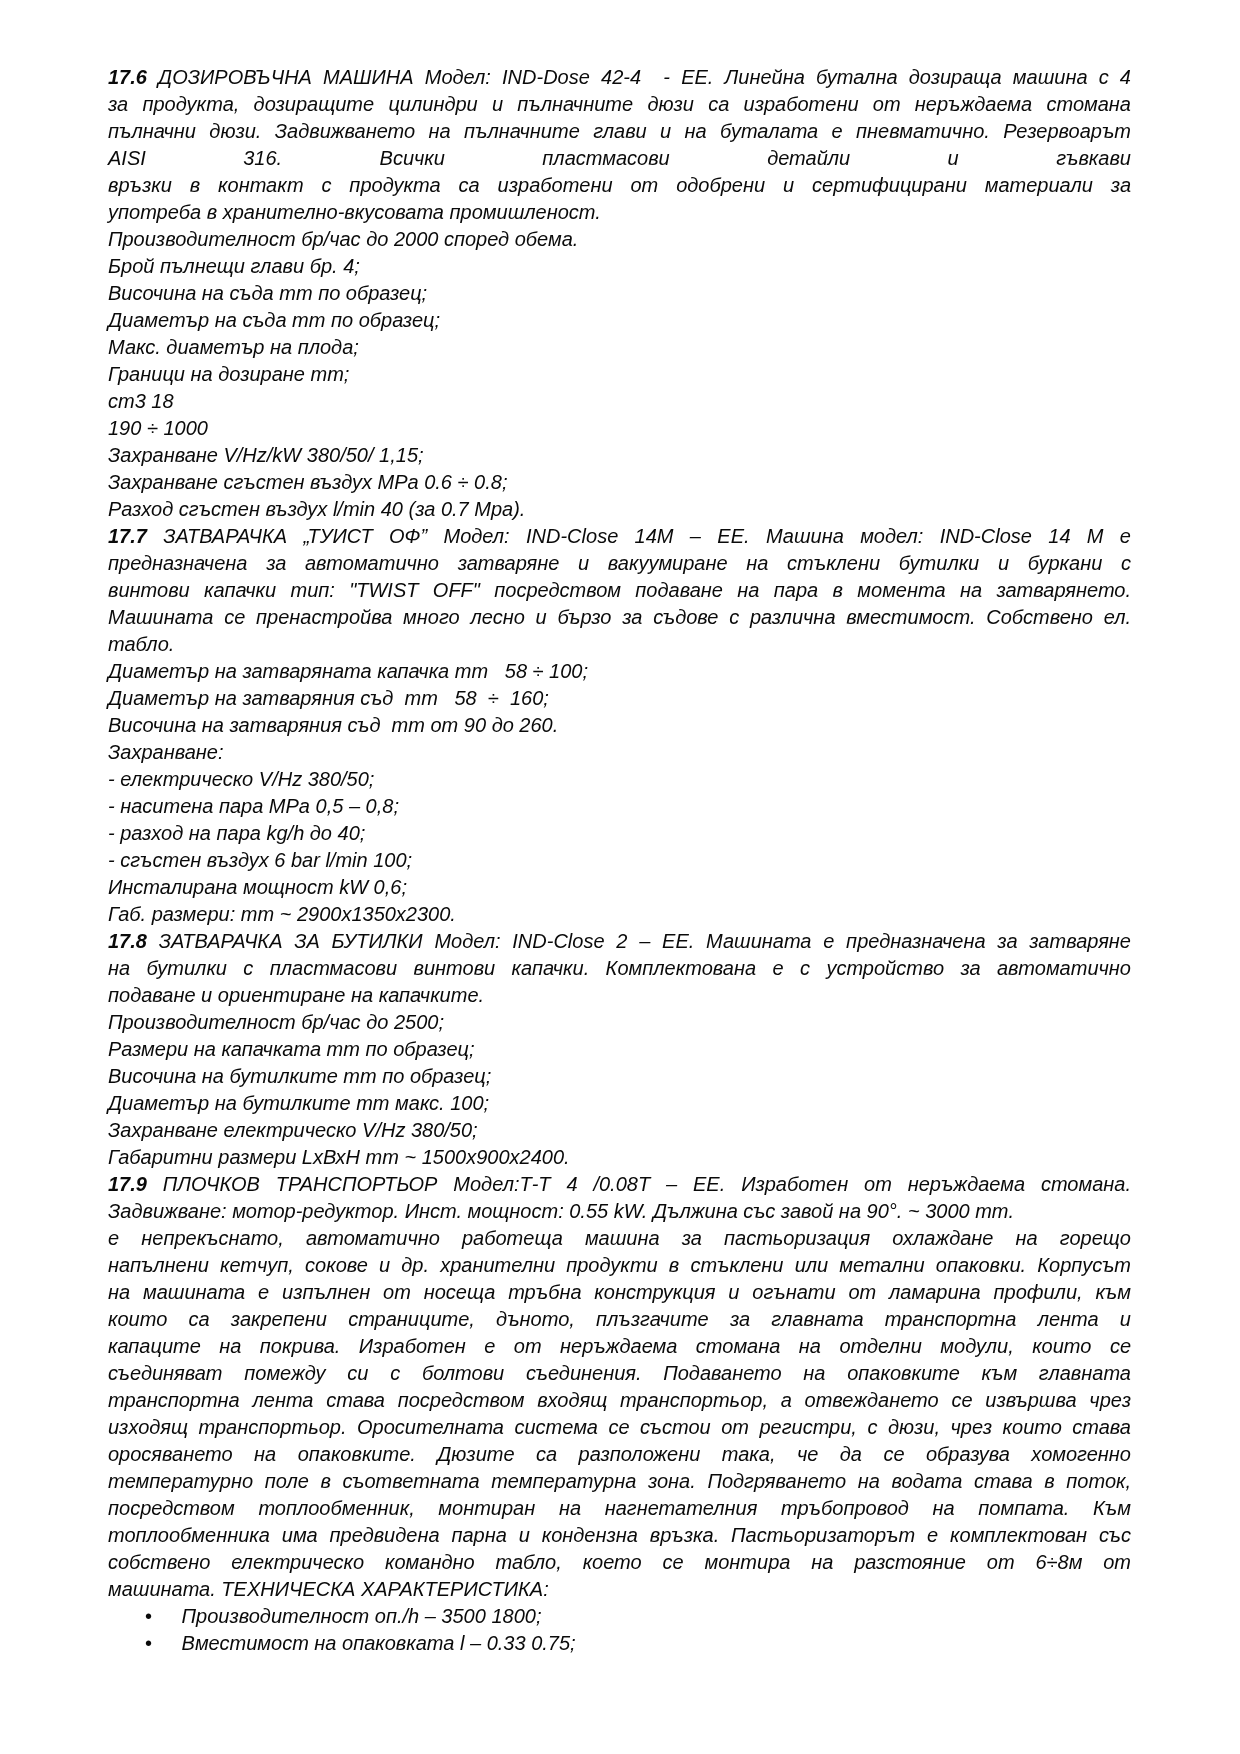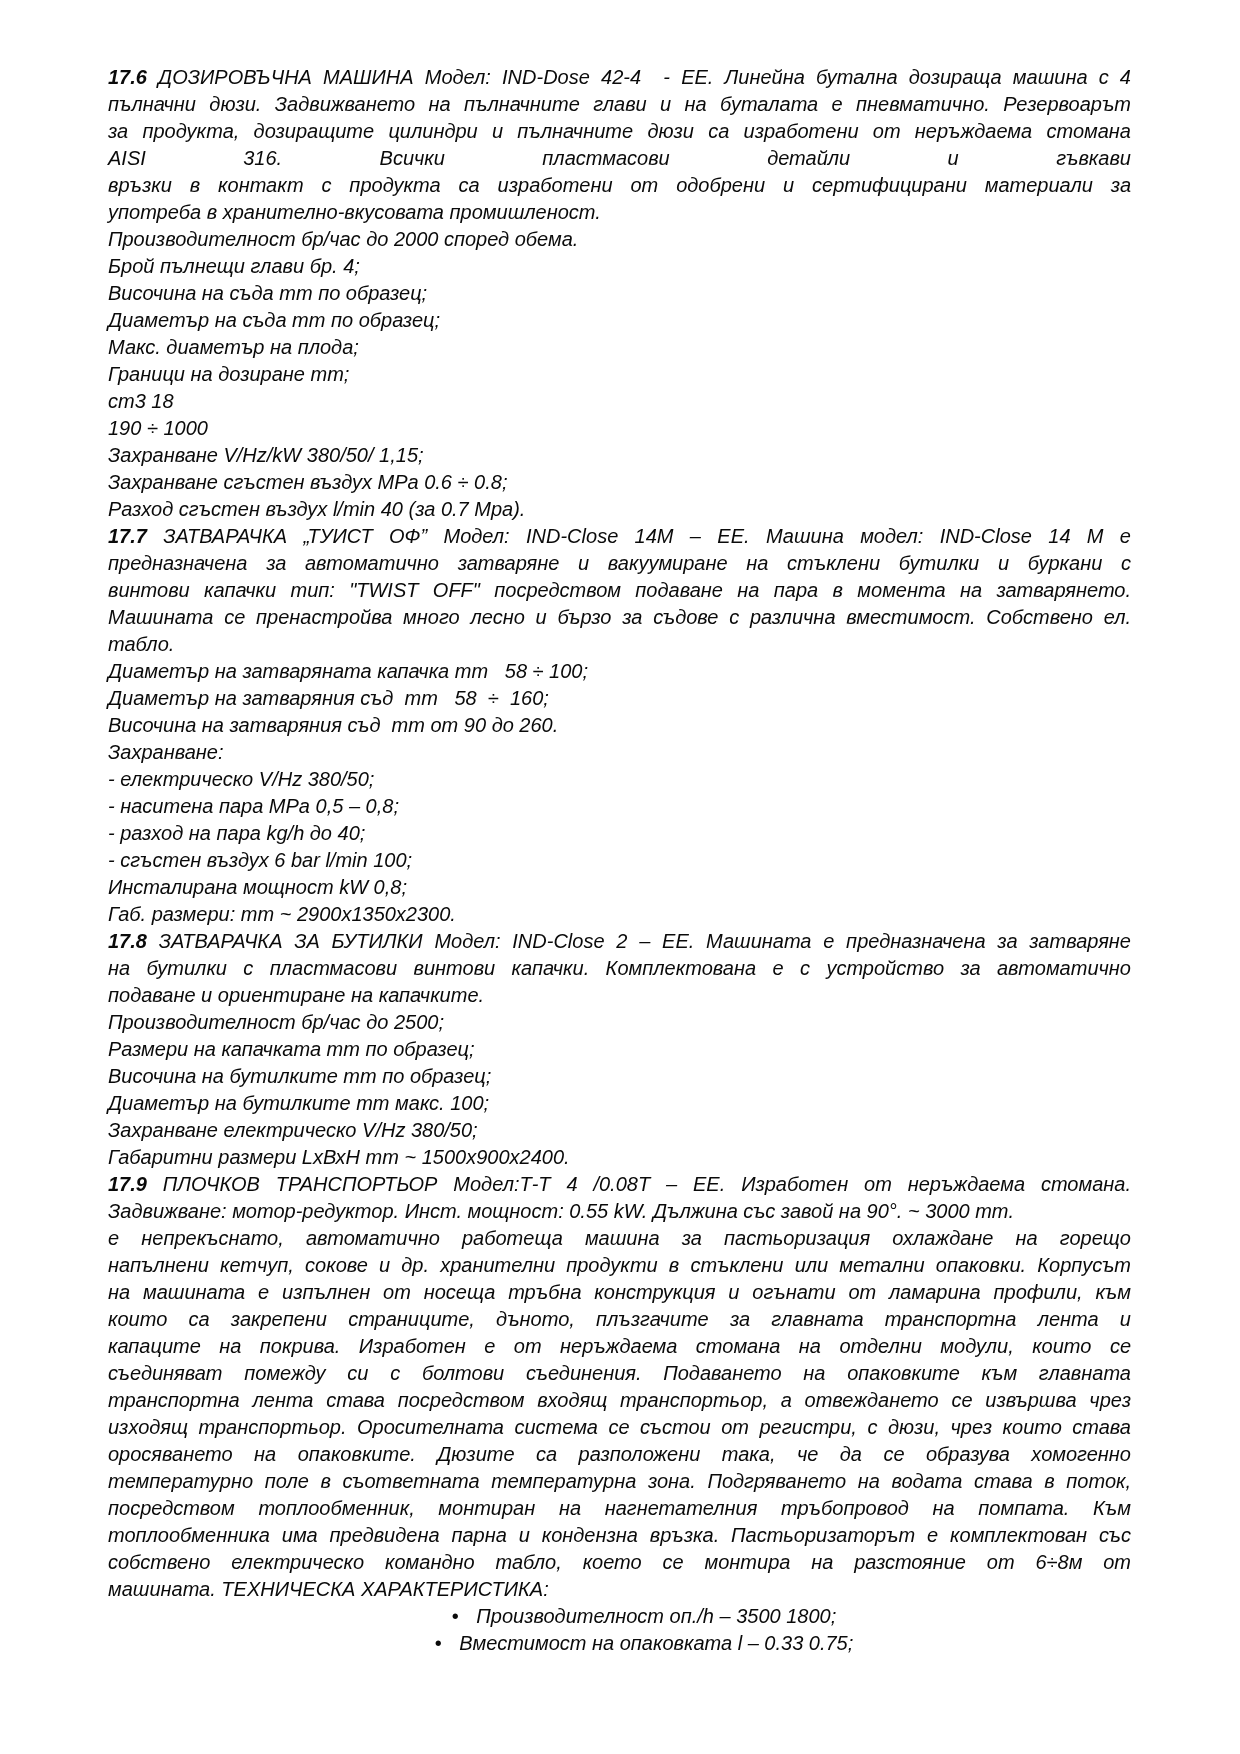--- a/index.html
+++ b/index.html
@@ -6,45 +6,45 @@
   html,body{margin:0;padding:0;background:#e8e8e8;}
   .page{
     width:1240px;height:1754px;background:#ffffff;box-sizing:border-box;
     padding:64px 109px 0 108px;margin:0 auto;
     font-family:"Liberation Sans",sans-serif;font-style:italic;
     font-size:20px;line-height:27px;color:#0a0a0a;overflow:hidden;
   }
   .line{min-height:27px;white-space:normal;}
   .line.fill{text-align:justify;text-align-last:justify;}
   .num{font-weight:bold;font-style:italic;}
-  .line.bullet{padding-left:37px;text-align:center;}
+  .line.bullet{padding-left:37px;}
   .bullet-dot{display:inline-block;width:31px;font-style:normal;}
 </style>
 </head>
 <body>
 
 <div class="page">
   <div>
 
       <div class="line fill">
         
         <b class="num">17.6</b>
         <span>ДОЗИРОВЪЧНА МАШИНА Модел: IND-Dose 42-4&nbsp; - ЕЕ. Линейна бутална дозираща машина с 4</span>
       </div>
 
       <div class="line fill">
         
         
+        <span>за продукта, дозиращите цилиндри и пълначните дюзи са изработени от неръждаема стомана</span>
+      </div>
+
+      <div class="line fill">
+        
+        
         <span>пълначни дюзи. Задвижването на пълначните глави и на буталата е пневматично. Резервоарът</span>
-      </div>
-
-      <div class="line fill">
-        
-        
-        <span>за продукта, дозиращите цилиндри и пълначните дюзи са изработени от неръждаема стомана</span>
       </div>
 
       <div class="line fill">
         
         
         <span>AISI 316. Всички пластмасови детайли и гъвкави</span>
       </div>
 
       <div class="line fill">
         
@@ -198,21 +198,21 @@
 
       <div class="line">
         
         
         <span>- сгъстен въздух 6 bar l/min 100;</span>
       </div>
 
       <div class="line">
         
         
-        <span>Инсталирана мощност kW 0,8;</span>
+        <span>Инсталирана мощност kW 0,6;</span>
       </div>
 
       <div class="line">
         
         
         <span>Габ. размери: mm ~ 2900х1350х2300.</span>
       </div>
 
       <div class="line fill">
         

